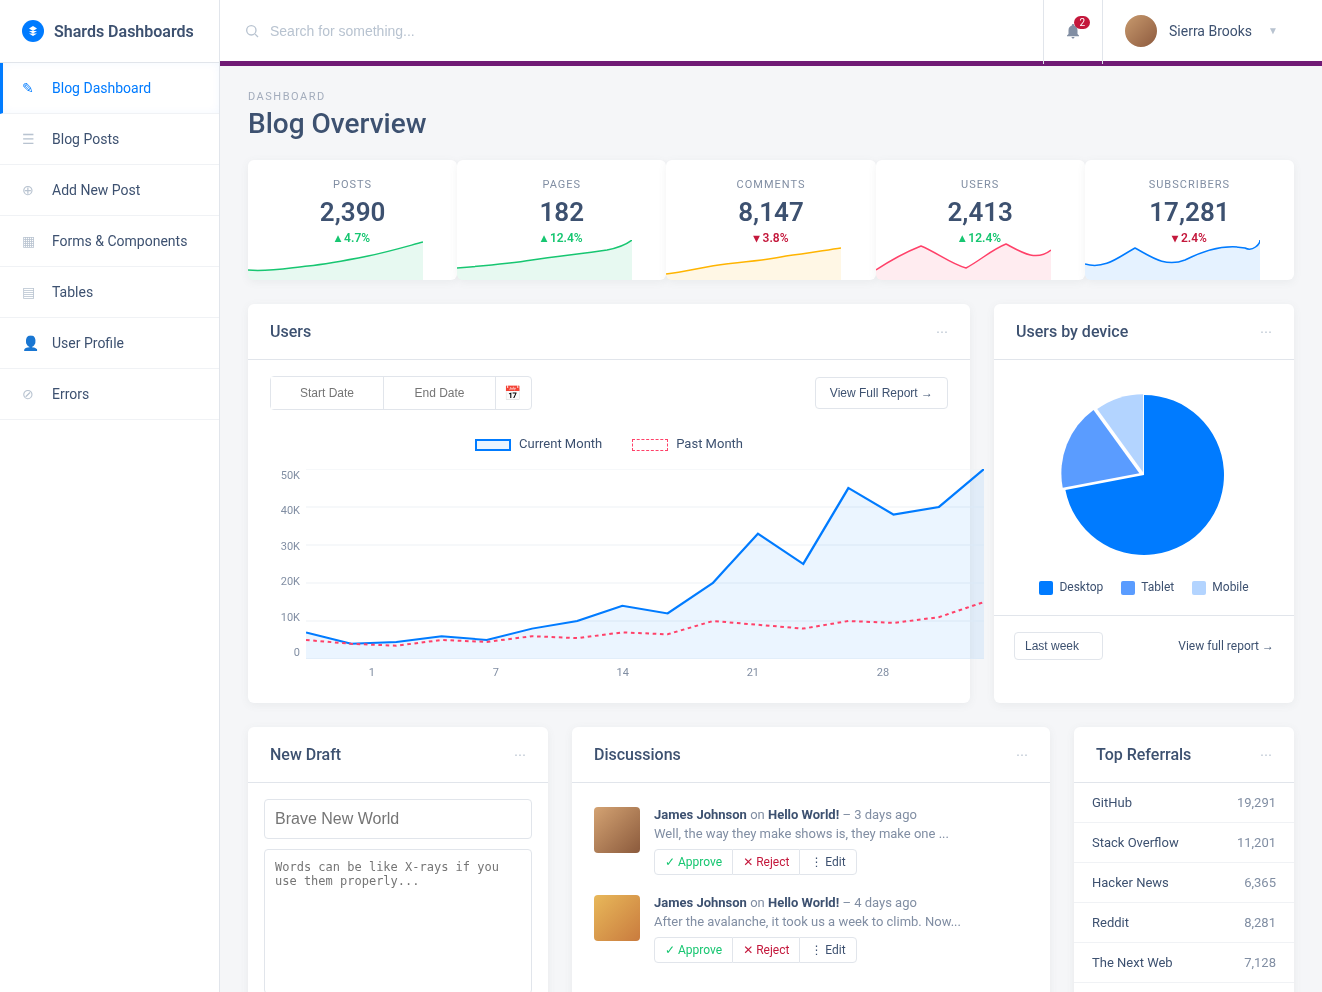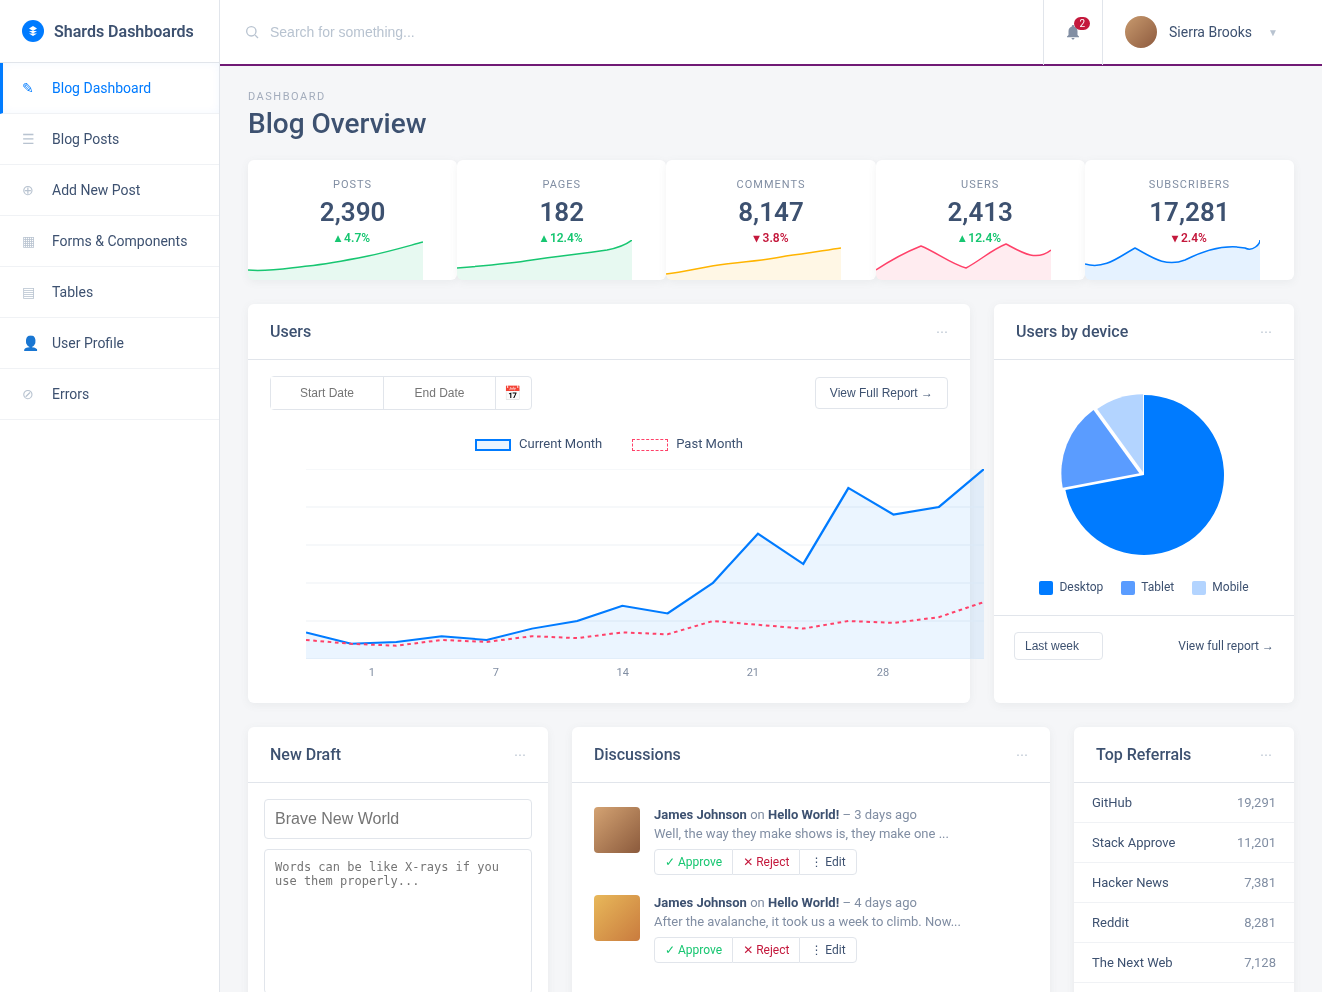--- a/index.html
+++ b/index.html
@@ -8,21 +8,21 @@
 .sidebar{width:220px;background:#fff;border-right:1px solid #e1e5eb;}
 .brand{display:flex;align-items:center;gap:10px;padding:20px 22px;border-bottom:1px solid #e1e5eb;}
 .brand-logo{width:22px;height:22px;border-radius:50%;background:#007bff;display:flex;align-items:center;justify-content:center;}
 .brand-title{font-weight:600;font-size:16px;color:#3d5170;}
 .nav{list-style:none;}
 .nav-item{display:flex;align-items:center;gap:14px;padding:17px 22px;border-bottom:1px solid #f0f2f5;color:#3d5170;cursor:pointer;font-size:14px;}
 .nav-item.active{color:#007bff;border-left:3px solid #007bff;padding-left:19px;box-shadow:inset 0 0 8px rgba(0,123,255,.05);}
 .nav-icon{width:16px;color:#b8c3d0;font-size:14px;}
 .nav-item.active .nav-icon{color:#007bff;}
 .main{flex:1;display:flex;flex-direction:column;overflow:hidden;}
-.topbar{height:66px;background:#fff;display:flex;align-items:center;padding:0 24px;border-bottom:2px solid #701a75;}
+.topbar{height:66px;background:#fff;display:flex;align-items:center;padding:0 24px;border-bottom:5px solid #701a75;}
 .search{display:flex;align-items:center;gap:10px;flex:1;}
 .search-icon{color:#b8c3d0;}
 .search-input{border:none;outline:none;font-size:14px;width:400px;color:#3d5170;}
 .search-input::placeholder{color:#b8c3d0;}
 .topbar-right{display:flex;align-items:center;gap:0;}
 .notif{position:relative;padding:0 20px;height:66px;display:flex;align-items:center;border-left:1px solid #e1e5eb;}
 .notif-badge{position:absolute;top:18px;right:12px;background:#c4183c;color:#fff;font-size:10px;border-radius:8px;padding:1px 5px;}
 .profile{display:flex;align-items:center;gap:10px;padding:0 20px;height:66px;border-left:1px solid #e1e5eb;}
 .avatar{width:36px;height:36px;border-radius:50%;background:linear-gradient(135deg,#c89a6e,#8d5a3e);border:2px solid #fff;}
 .content{flex:1;padding:24px 28px;overflow-y:auto;}
@@ -232,20 +232,28 @@
               <span class="date-cal">📅</span>
             </div>
             <button class="btn">View Full Report →</button>
           </div>
           <div class="chart-wrap">
             <div class="legend">
               <span><span class="leg-box leg1"></span><span>Current Month</span></span>
               <span><span class="leg-box leg2"></span><span>Past Month</span></span>
             </div>
             <div class="chart">
+              <div class="yaxis" id="yaxis">
+                  <span>50K</span>
+                  <span>40K</span>
+                  <span>30K</span>
+                  <span>20K</span>
+                  <span>10K</span>
+                  <span>0</span>
+                </div>
               <svg id="chart-svg" width="100%" height="190" viewBox="0 0 560 190" preserveAspectRatio="none" style="margin-left:36px;">
                   <line x1="0" y1="0" x2="560" y2="0" stroke="#eef1f5"></line>
                   <line x1="0" y1="38" x2="560" y2="38" stroke="#eef1f5"></line>
                   <line x1="0" y1="76" x2="560" y2="76" stroke="#eef1f5"></line>
                   <line x1="0" y1="114" x2="560" y2="114" stroke="#eef1f5"></line>
                   <line x1="0" y1="152" x2="560" y2="152" stroke="#eef1f5"></line>
                   <line x1="0" y1="190" x2="560" y2="190" stroke="#eef1f5"></line>
                   <path d="M0.0,163.4 L37.3,174.8 L74.7,172.9 L112.0,167.2 L149.3,171.0 L186.7,159.6 L224.0,152.0 L261.3,136.8 L298.7,144.4 L336.0,114.0 L373.3,64.6 L410.7,95.0 L448.0,19.0 L485.3,45.6 L522.7,38.0 L560.0,0.0 L560,190 L0,190 Z" fill="rgba(0,123,255,.08)"></path>
                   <path d="M0.0,163.4 L37.3,174.8 L74.7,172.9 L112.0,167.2 L149.3,171.0 L186.7,159.6 L224.0,152.0 L261.3,136.8 L298.7,144.4 L336.0,114.0 L373.3,64.6 L410.7,95.0 L448.0,19.0 L485.3,45.6 L522.7,38.0 L560.0,0.0 " fill="none" stroke="#007bff" stroke-width="2"></path>
                   <path d="M0.0,171.0 L37.3,174.8 L74.7,176.7 L112.0,171.0 L149.3,172.9 L186.7,167.2 L224.0,169.1 L261.3,163.4 L298.7,165.3 L336.0,152.0 L373.3,155.8 L410.7,159.6 L448.0,152.0 L485.3,153.9 L522.7,148.2 L560.0,133.0 " fill="none" stroke="#ff4169" stroke-width="2" stroke-dasharray="3,3"></path>
@@ -334,26 +342,26 @@
           <div class="card-head">
             <span class="card-title">Top Referrals</span>
             <span class="card-more">⋯</span>
           </div>
           <ul class="ref-list" id="ref-list">
               <li class="ref-row">
                 <span class="ref-name">GitHub</span>
                 <span class="ref-val">19,291</span>
               </li>
               <li class="ref-row">
-                <span class="ref-name">Stack Approve</span>
+                <span class="ref-name">Stack Overflow</span>
                 <span class="ref-val">11,201</span>
               </li>
               <li class="ref-row">
                 <span class="ref-name">Hacker News</span>
-                <span class="ref-val">7,381</span>
+                <span class="ref-val">6,365</span>
               </li>
               <li class="ref-row">
                 <span class="ref-name">Reddit</span>
                 <span class="ref-val">8,281</span>
               </li>
               <li class="ref-row">
                 <span class="ref-name">The Next Web</span>
                 <span class="ref-val">7,128</span>
               </li>
               <li class="ref-row"></li>

